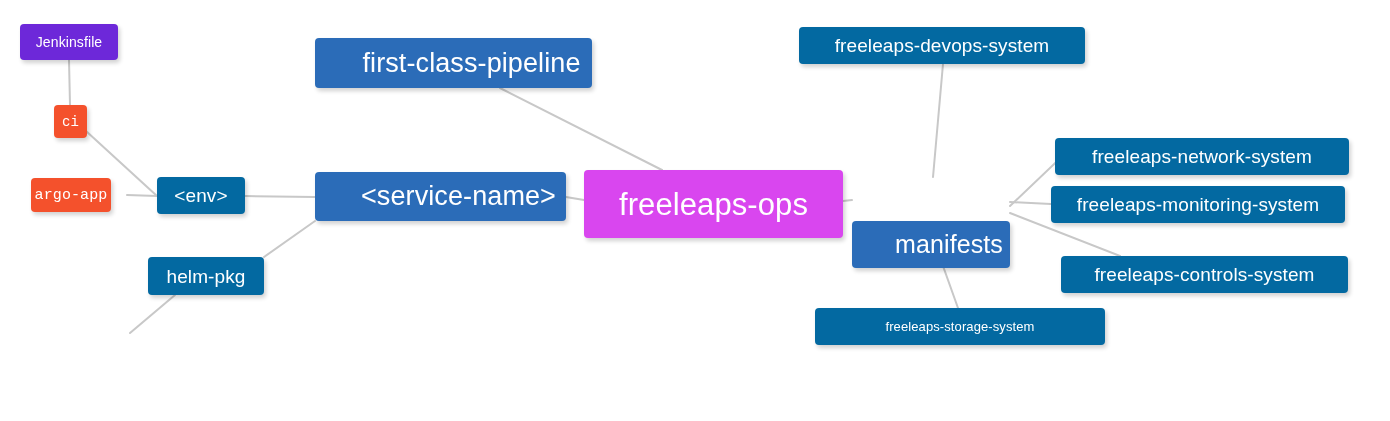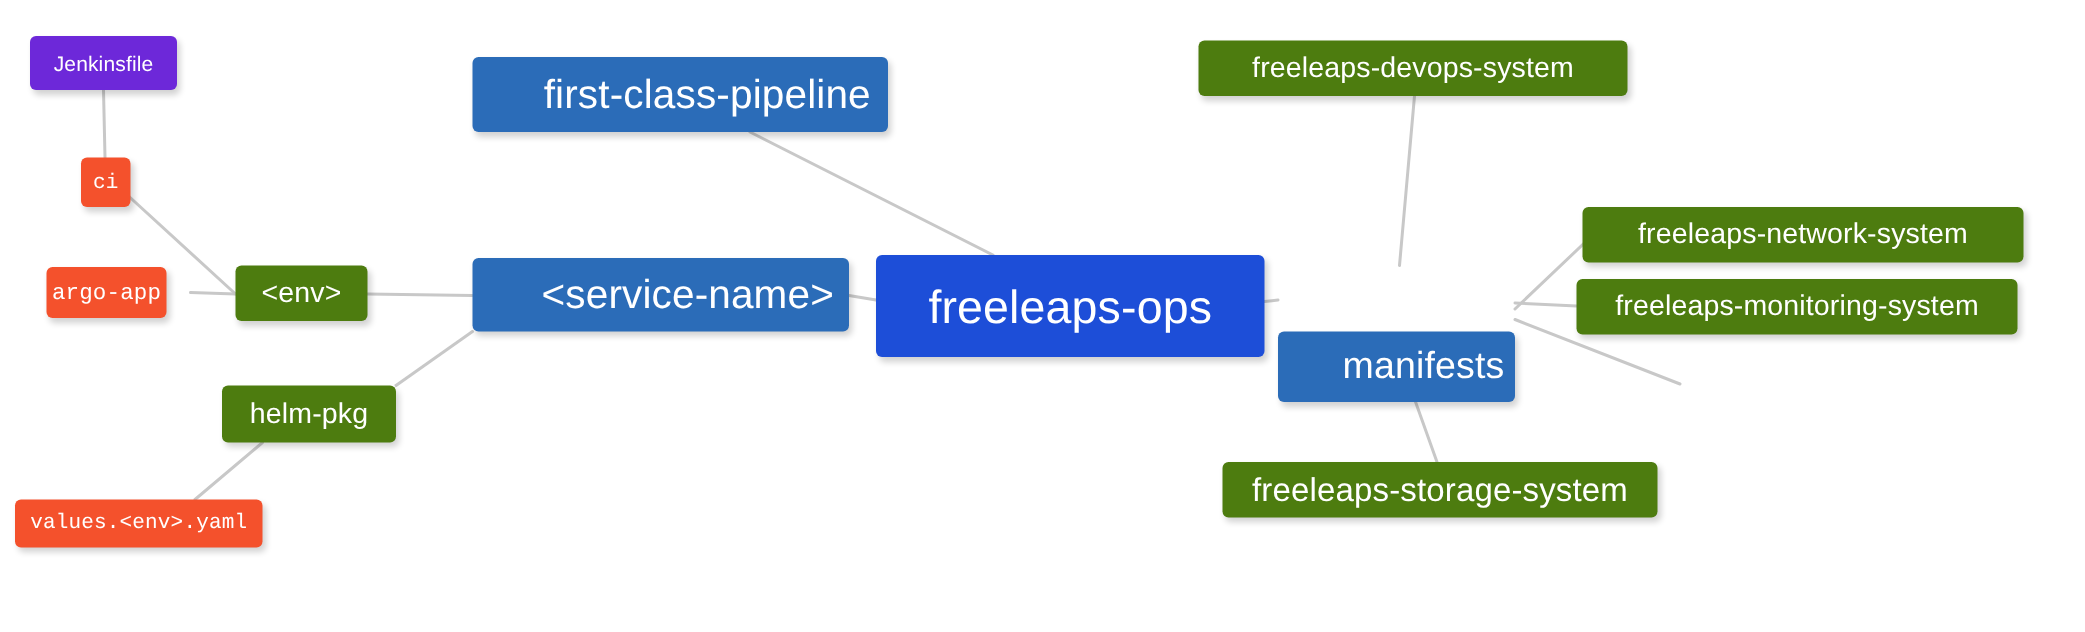--- a/index.html
+++ b/index.html
@@ -12,23 +12,23 @@
     display:flex;align-items:center;justify-content:center;
     color:#ffffff;
     border-radius:4px;
     white-space:nowrap;
     box-shadow:2px 3px 4px rgba(0,0,0,0.18);
     line-height:1;
     letter-spacing:0.1px;
     cursor:pointer;
     user-select:none;
   }
-  .n-root{background:#1d4ed8;}
+  .n-root{background:#d946ef;}
   .n-blue{background:#2b6cb8;padding-left:36px;}
-  .n-green{background:#4d7c0f;}
+  .n-green{background:#0369a1;}
   .n-orange{background:#6d28d9;}
   .n-red{background:#f4512c;font-family:Liberation Mono, monospace;}
 </style>
 </head>
 <body>
 
 <div id="canvas">
   <svg id="edges" width="1390" height="421" viewBox="0 0 1390 421">
       <line x1="69" y1="60" x2="70" y2="105" stroke="#c8c8c8" stroke-width="2" stroke-linecap="round"></line>
       <line x1="86" y1="131" x2="157" y2="196" stroke="#c8c8c8" stroke-width="2" stroke-linecap="round"></line>
@@ -43,22 +43,22 @@
       <line x1="1010" y1="206" x2="1072" y2="147" stroke="#c8c8c8" stroke-width="2" stroke-linecap="round"></line>
       <line x1="1010" y1="202" x2="1051" y2="204" stroke="#c8c8c8" stroke-width="2" stroke-linecap="round"></line>
       <line x1="1010" y1="213" x2="1120" y2="256" stroke="#c8c8c8" stroke-width="2" stroke-linecap="round"></line>
       <line x1="928" y1="224" x2="958" y2="308" stroke="#c8c8c8" stroke-width="2" stroke-linecap="round"></line>
     </svg>
 <div class="node n-orange" style="left: 20px; top: 24px; width: 98px; height: 36px; font-size: 14px;">Jenkinsfile</div>
     <div class="node n-red" style="left: 54px; top: 105px; width: 33px; height: 33px; font-size: 14px;">ci</div>
     <div class="node n-red" style="left: 31px; top: 178px; width: 80px; height: 34px; font-size: 15px;">argo-app</div>
     <div class="node n-green" style="left: 157px; top: 177px; width: 88px; height: 37px; font-size: 19px;">&lt;env&gt;</div>
     <div class="node n-green" style="left: 148px; top: 257px; width: 116px; height: 38px; font-size: 19px; text-align: right;">helm-pkg</div>
-    <div class="node n-red" style="left: 10px; top: 333px; width: 165px; height: 32px; font-size: 14px;">values.&lt;env&gt;.yaml</div>
     <div class="node n-blue" style="left: 315px; top: 38px; width: 277px; height: 50px; font-size: 27px;">first-class-pipeline</div>
     <div class="node n-blue" style="left: 315px; top: 172px; width: 251px; height: 49px; font-size: 27px;">&lt;service-name&gt;</div>
     <div class="node n-root" style="left: 584px; top: 170px; width: 259px; height: 68px; font-size: 31px;">freeleaps-ops</div>
     <div class="node n-blue" style="left: 852px; top: 177px; width: 158px; height: 47px; font-size: 25px; margin-top: 44px;">manifests</div>
     <div class="node n-green" style="left: 799px; top: 27px; width: 286px; height: 37px; font-size: 19px;">freeleaps-devops-system</div>
     <div class="node n-green" style="left: 1055px; top: 110px; width: 294px; height: 37px; font-size: 19px; margin-top: 28px;">freeleaps-network-system</div>
     <div class="node n-green" style="left: 1051px; top: 186px; width: 294px; height: 37px; font-size: 19px;">freeleaps-monitoring-system</div>
-    <div class="node n-green" style="left: 815px; top: 308px; width: 290px; height: 37px; font-size: 22px;">freeleaps-storage-system</div>
+    <div class="node n-green" style="left: 1061px; top: 256px; width: 287px; height: 37px; font-size: 19px;">freeleaps-controls-system</div>
+    <div class="node n-green" style="left: 815px; top: 308px; width: 290px; height: 37px; font-size: 13px;">freeleaps-storage-system</div>
   </div>
 
 </body></html>

